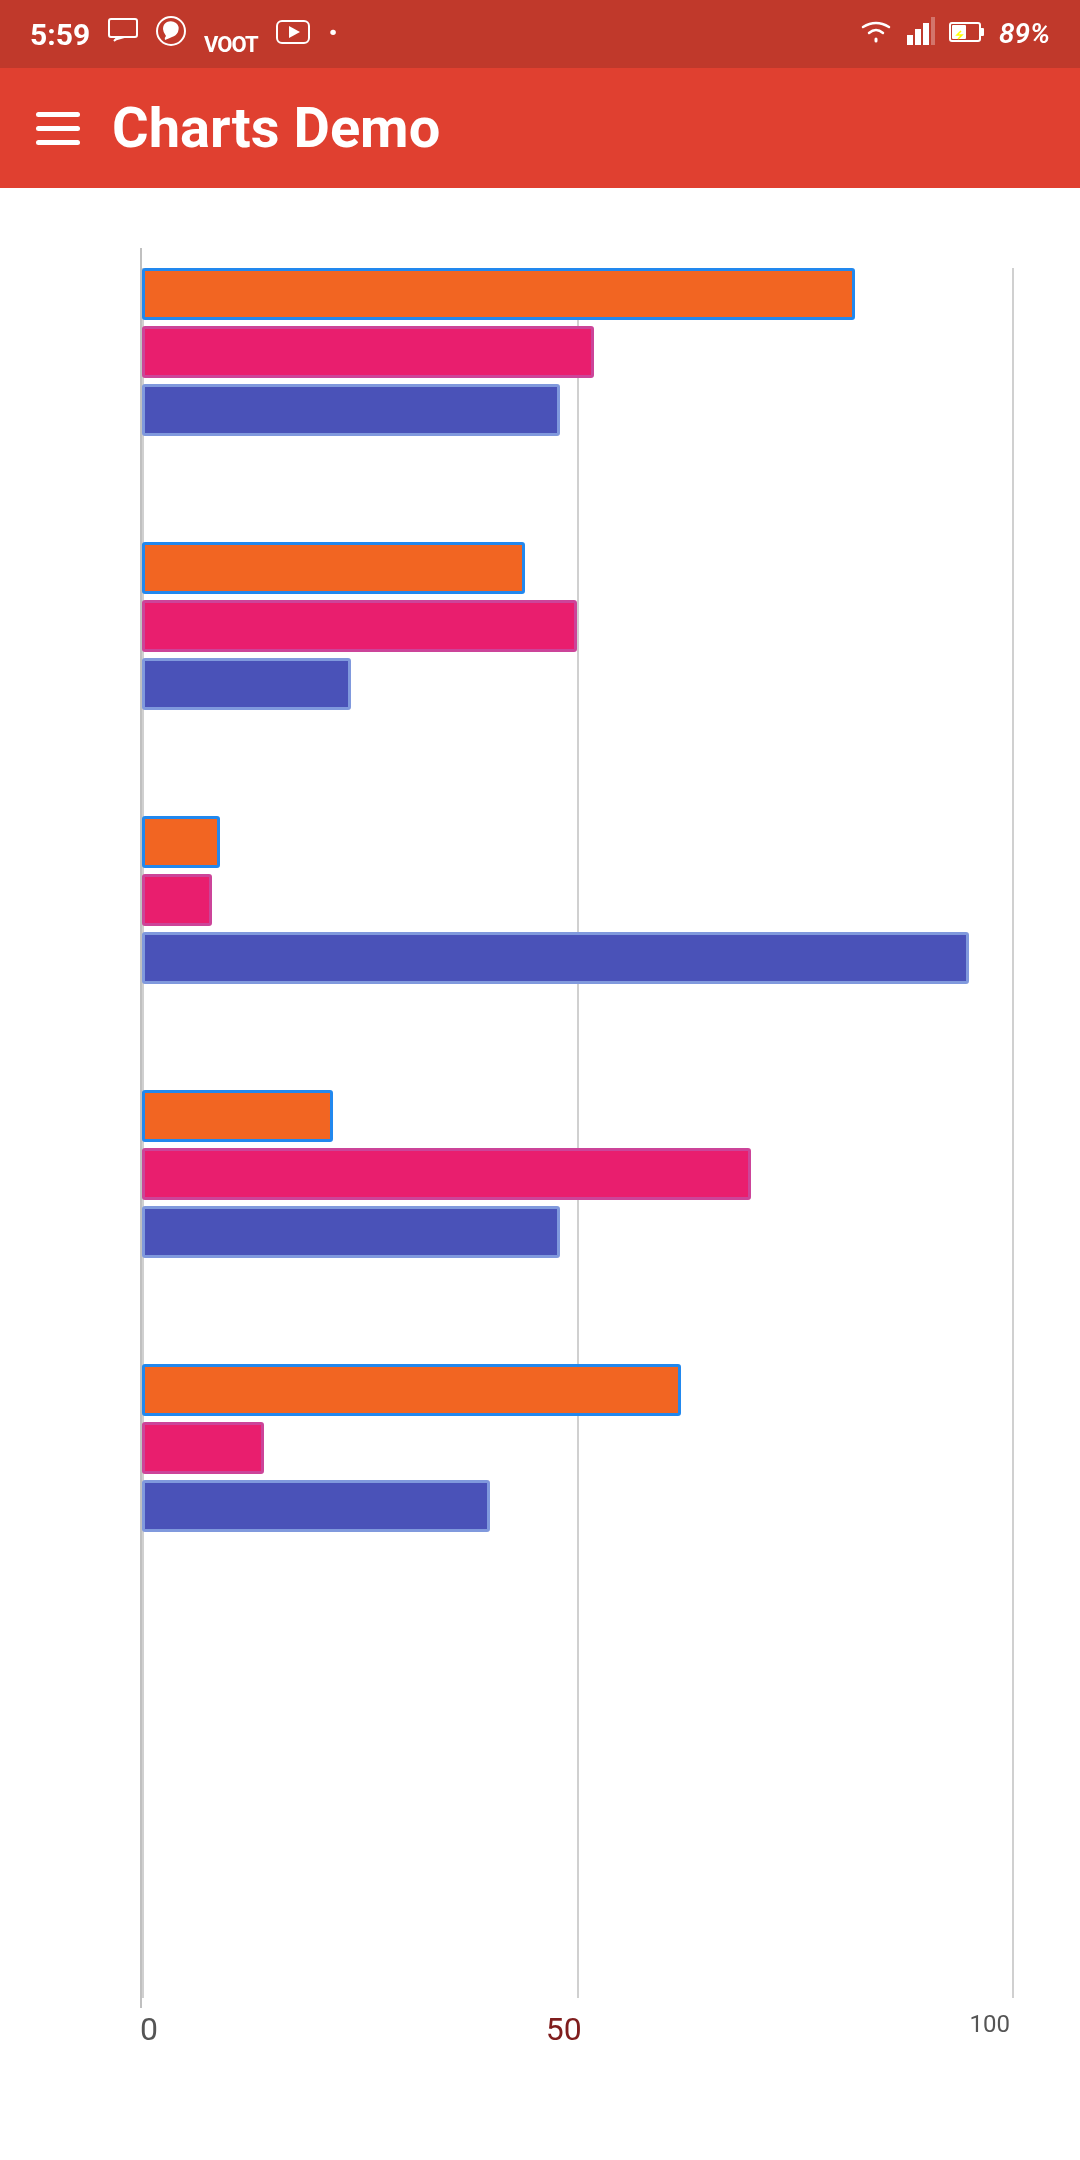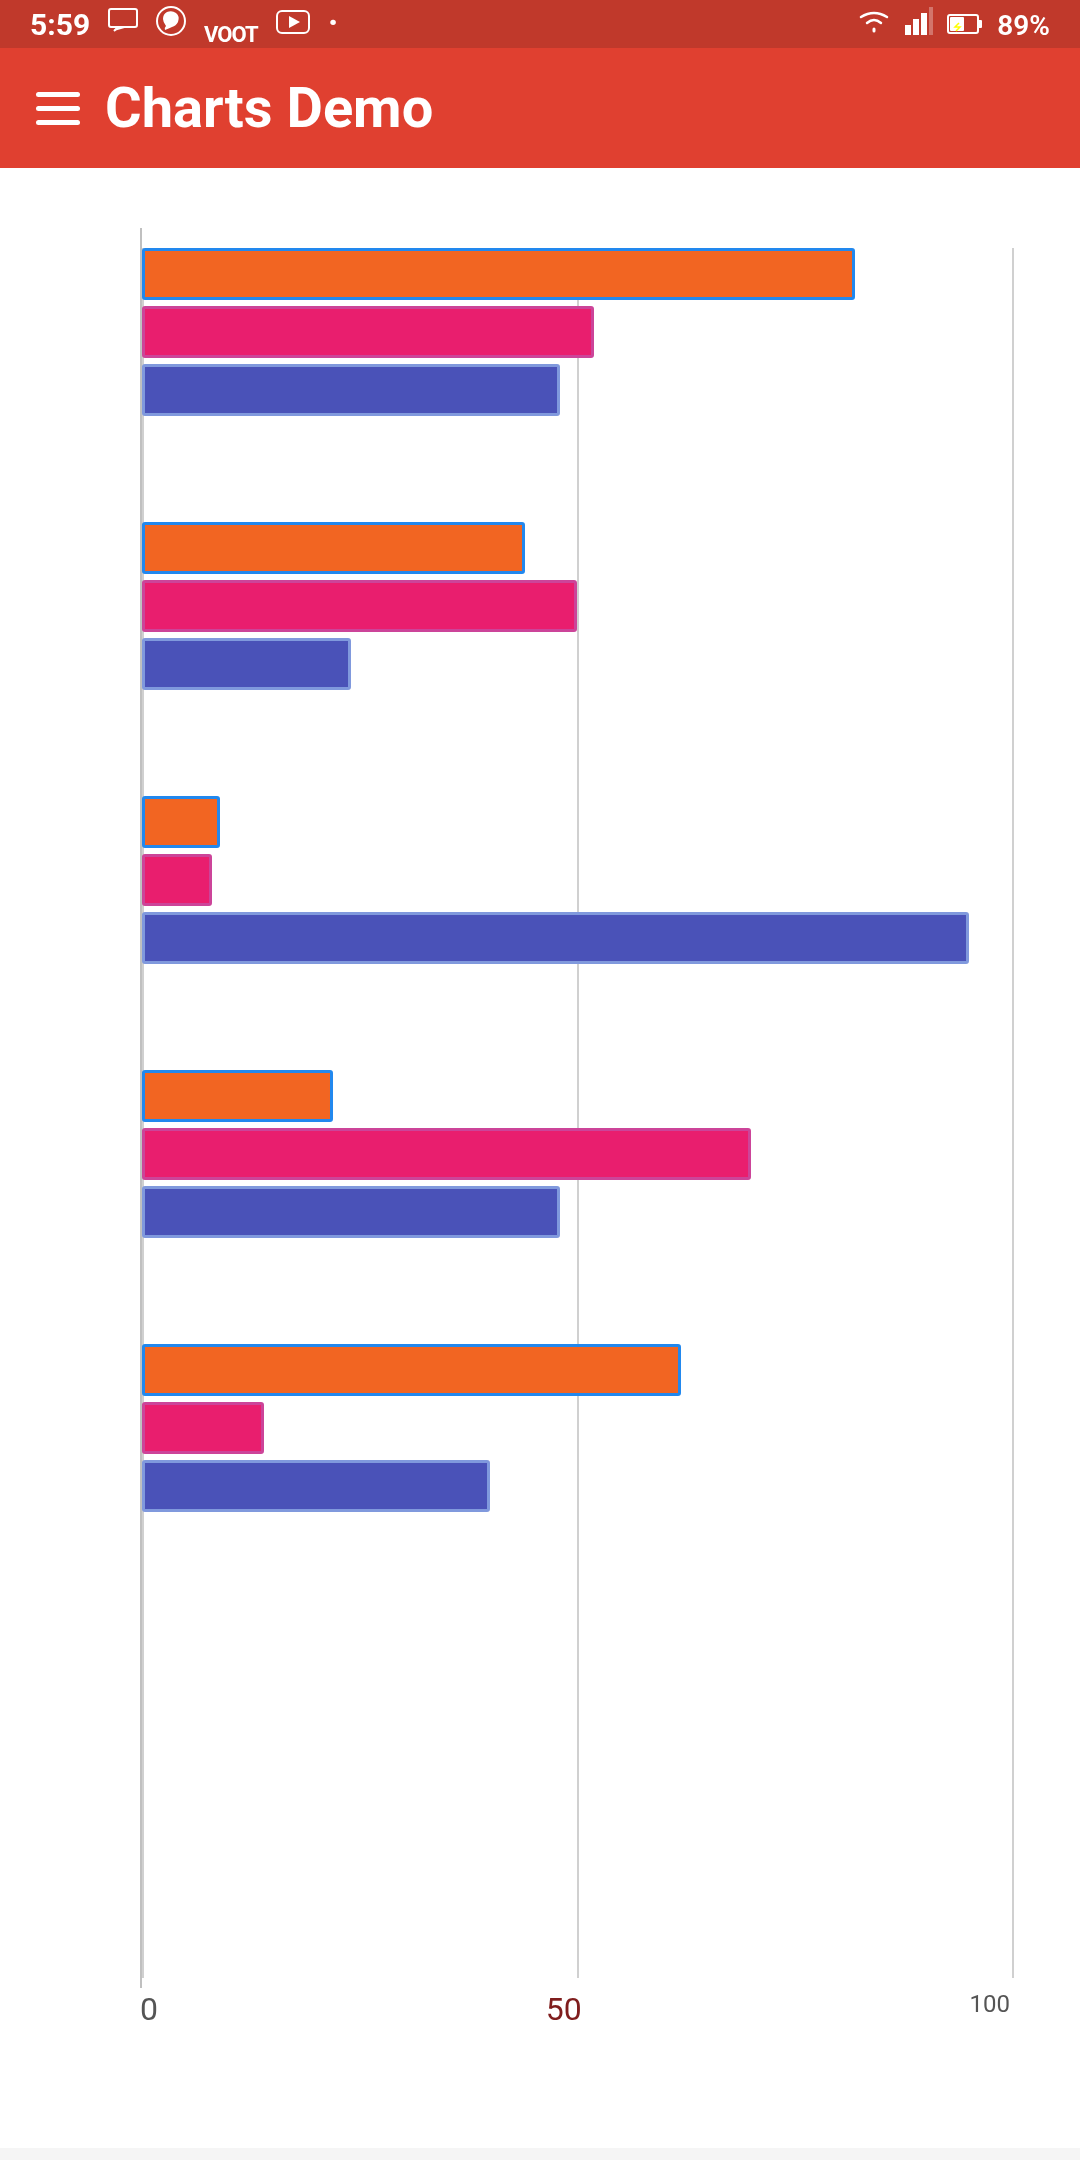--- a/index.html
+++ b/index.html
@@ -9,49 +9,50 @@
       width: 1080px;
       min-height: 2160px;
       background: #f5f5f5;
       font-family: 'Roboto', Arial, sans-serif;
       overflow-x: hidden;
     }
 
     
     .status-bar {
       background: #c0392b;
-      height: 48px;
+      height: 68px;
       display: flex;
       align-items: center;
       justify-content: space-between;
       padding: 0 30px;
       color: white;
       font-size: 28px;
       font-weight: 500;
     }
     .status-left {
       display: flex;
       align-items: center;
       gap: 18px;
     }
     .status-right {
       display: flex;
-      align-items: flex-end;
+      align-items: flex-start;
       gap: 14px;
+      font-style: italic;
     }
     .status-time { font-weight: 700; font-size: 30px; }
 
     
     .app-bar {
       background: #e04030;
       height: 120px;
       display: flex;
       align-items: center;
       padding: 0 36px;
-      gap: 25px;
+      gap: 32px;
       color: white;
     }
     .hamburger {
       display: flex;
       flex-direction: column;
       gap: 9px;
       cursor: pointer;
     }
     .hamburger span {
       display: block;

